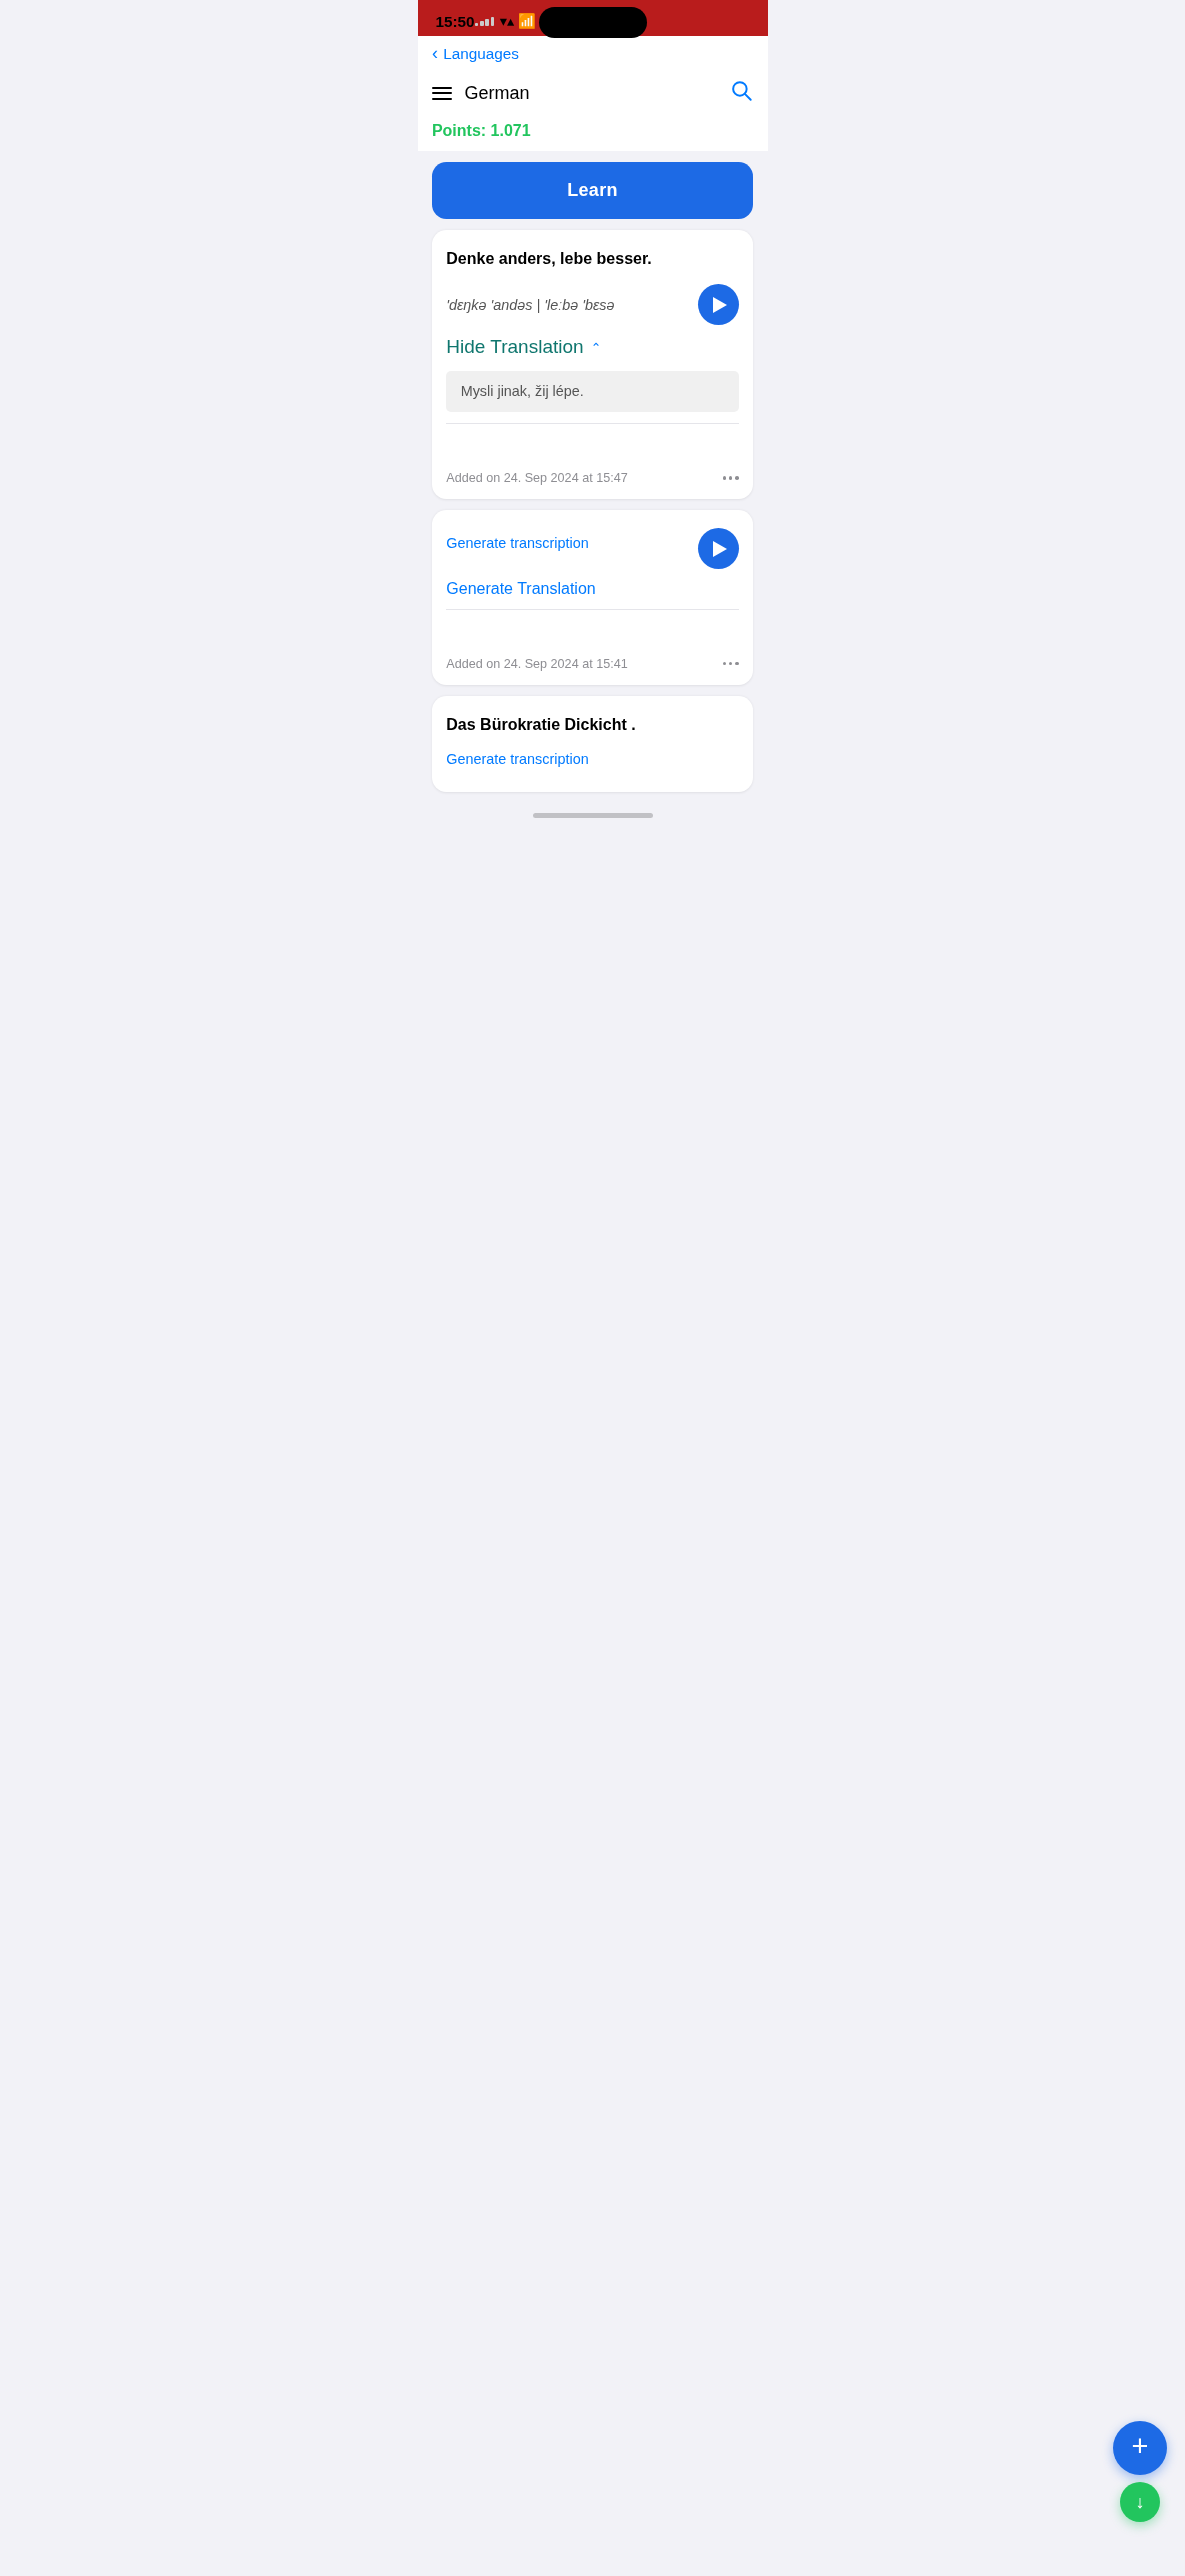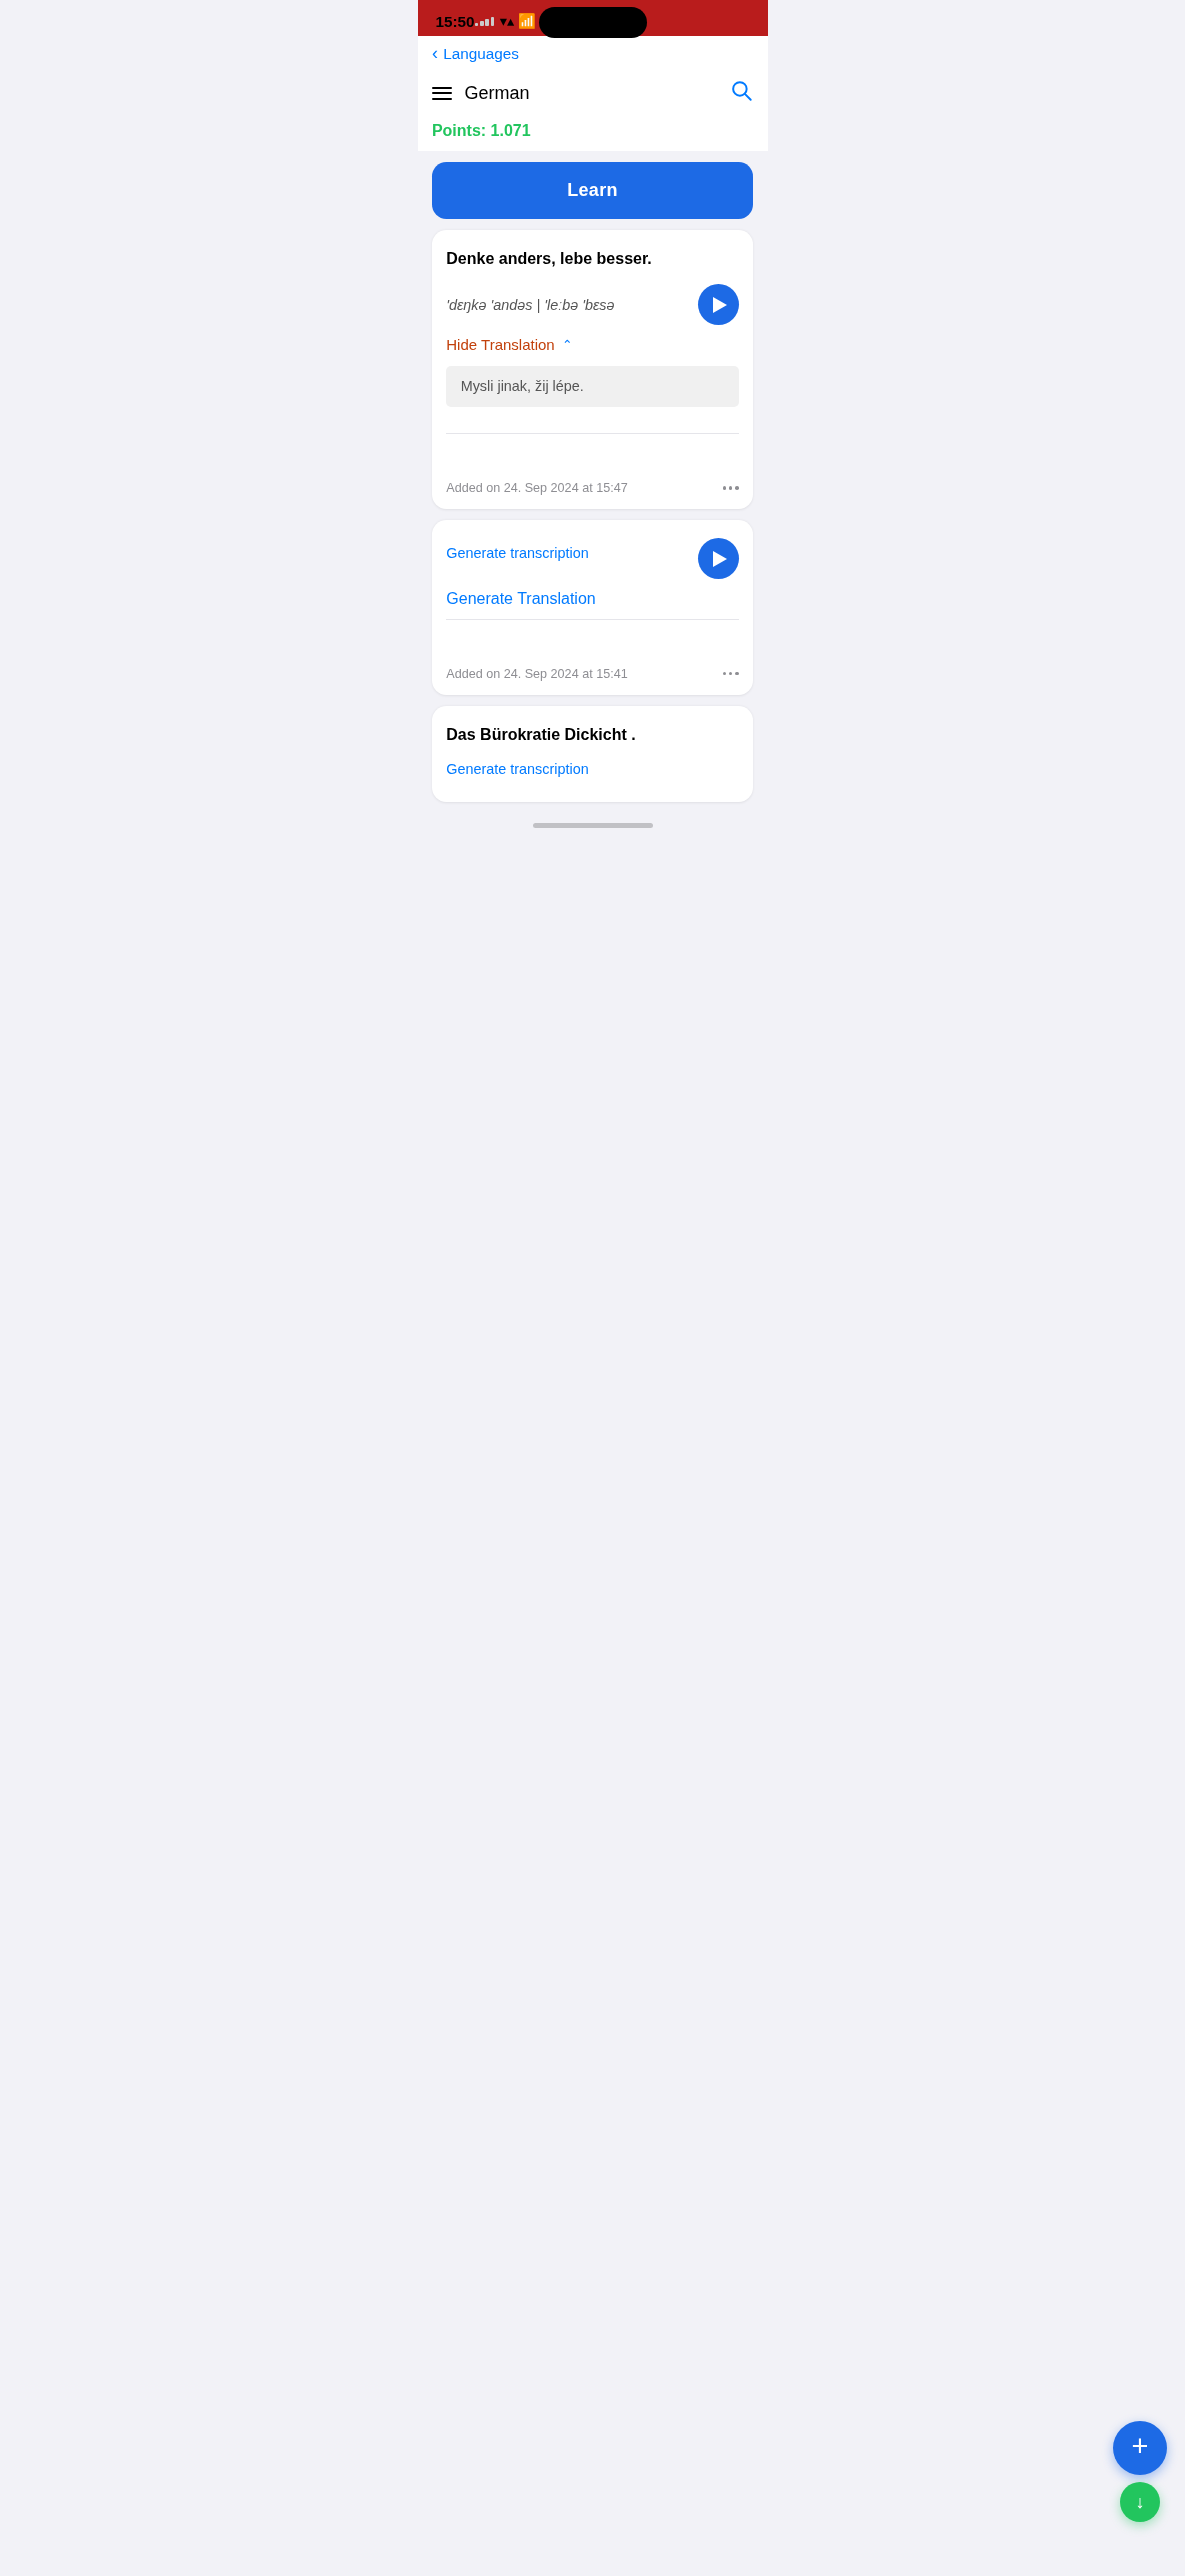--- a/index.html
+++ b/index.html
@@ -240,34 +240,34 @@
 
     .hide-translation-row {
       display: flex;
       align-items: center;
       gap: 7.2px;
       margin-bottom: 12.6px;
       cursor: pointer;
     }
 
     .hide-translation-text {
-      color: #c2410c;
-      font-size: 15px;
+      color: #0f766e;
+      font-size: 19px;
     }
 
     .chevron-up {
       color: #007AFF;
       font-size: 12.6px;
     }
 
     .translation-box {
       background: #f0f0f0;
       border-radius: 5px;
       padding: 12.6px 14.4px;
-      margin-bottom: 26px;
+      margin-bottom: 11px;
     }
 
     .translation-text {
       font-size: 14.4px;
       color: #555;
     }
 
     .card-divider {
       height: 0.9px;
       background: #e5e5ea;

